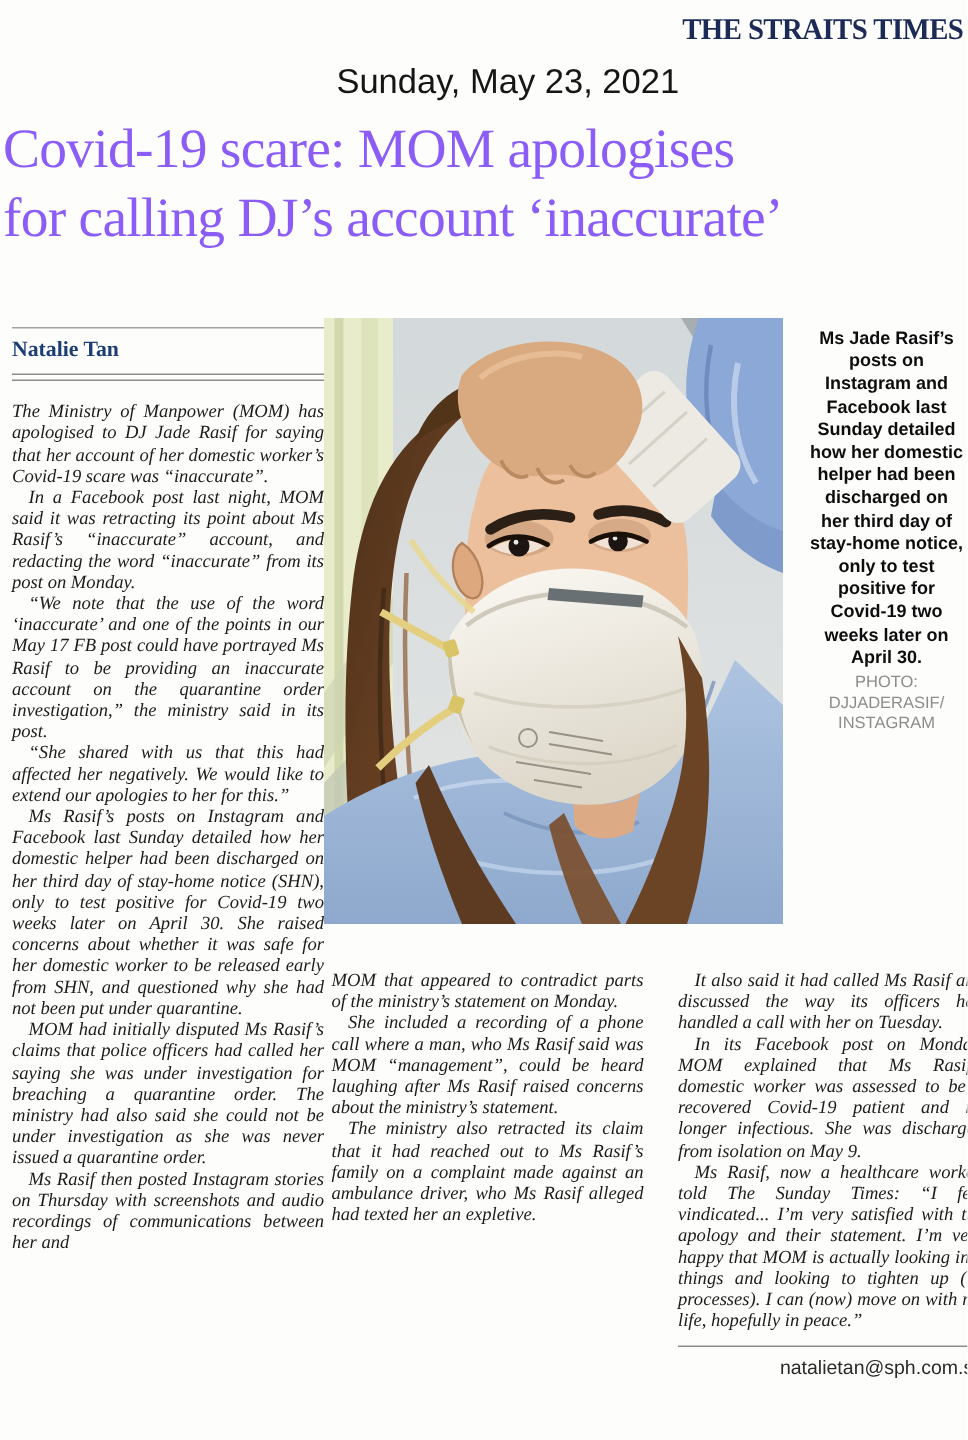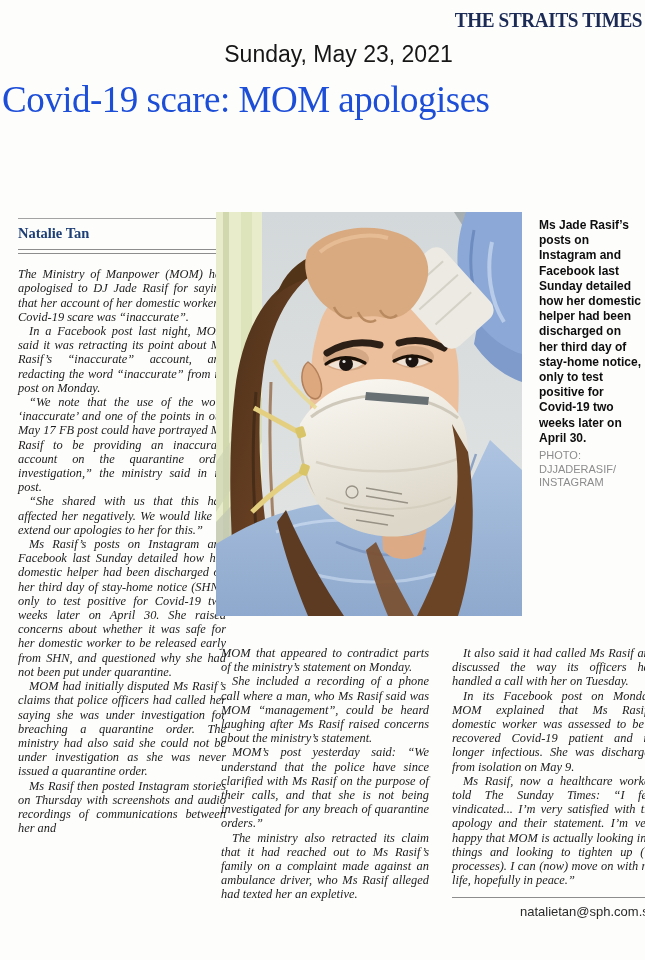--- a/index.html
+++ b/index.html
@@ -12,40 +12,40 @@
     font-family:"Liberation Serif", serif;font-weight:bold;
     font-size:20px;letter-spacing:-0.4px;color:var(--navy,#1c2b56);
     transform:scaleX(0.96);transform-origin:right center;white-space:nowrap;
   }
   .dateline{
     position:absolute;top:41px;left:16px;width:645px;text-align:center;
     font-family:"Liberation Sans", sans-serif;font-size:23px;color:#161616;
   }
   .headline{
     position:absolute;top:77px;left:2px;width:642px;
-    font-size:37px;line-height:46px;letter-spacing:-0.5px;color:#1d4ed8;
+    font-size:37px;line-height:46px;letter-spacing:-0.5px;color:#8b5cf6;
     font-family:"Liberation Serif", serif;
   }
   .col{position:absolute;text-align:justify;font-size:12.4px;line-height:14.2px;}
   .col p.para{margin:0;text-indent:11px;font-style:italic;}
   .col p.para.flush{text-indent:0;}
-  .col-left{left:18px;top:218px;width:208px;}
+  .col-left{left:8px;top:218px;width:208px;}
   .col-mid{left:221px;top:646px;width:208px;}
   .col-right{left:452px;top:646px;width:204px;}
   .rule{border-top:1px solid #a3a3a3;height:0;}
   .byline{
     font-weight:bold;color:var(--byline-navy,#1d3e75);font-size:14.5px;
     padding:7px 0 9px 0;font-family:"Liberation Serif", serif;
   }
   .double-rule{height:3px;border-top:1px solid #8d8d8d;border-bottom:1px solid #8d8d8d;margin-bottom:13px;}
   .photo-wrap{position:absolute;left:216px;top:212px;width:306px;height:404px;}
   .caption{
     position:absolute;left:539px;top:218px;width:104px;
     font-family:"Liberation Sans", sans-serif;font-weight:bold;
-    font-size:12px;line-height:15.2px;color:#0d0d0d;text-align:left;
+    font-size:12px;line-height:15.2px;color:#0d0d0d;text-align:center;
   }
   .credit{
     margin-top:3px;font-weight:normal;color:#8c8c8c;
     font-size:11px;line-height:13.5px;
   }
   .email-rule{border-top:1px solid #8d8d8d;margin-top:10px;}
   .email{
     font-family:"Liberation Sans", sans-serif;font-size:13px;color:#2a2a2a;
     margin-top:7px;text-align:right;
   }
@@ -54,20 +54,21 @@
 <body>
 
 <div class="page">
 
   <div class="masthead">THE STRAITS TIMES</div>
 
   <div class="dateline">Sunday, May 23, 2021</div>
 
   <h1 class="headline" style="margin:0;font-weight:normal;">
     <span style="display:block;">Covid-19 scare: MOM apologises</span>
+    <span style="display:block;">for calling DJ’s account ‘inaccurate’</span>
   </h1>
 
   <div class="col col-left">
     <div class="rule"></div>
     <div class="byline">Natalie Tan</div>
     <div class="double-rule"></div>
     <div>
         <p class="para flush">The Ministry of Manpower (MOM) has apologised to DJ Jade Rasif for saying that her account of her domestic worker’s Covid-19 scare was “inaccurate”.</p>
         <p class="para">In a Facebook post last night, MOM said it was retracting its point about Ms Rasif’s “inaccurate” account, and redacting the word “inaccurate” from its post on Monday.</p>
         <p class="para">“We note that the use of the word ‘inaccurate’ and one of the points in our May 17 FB post could have portrayed Ms Rasif to be providing an inaccurate account on the quarantine order investigation,” the ministry said in its post.</p>
@@ -186,21 +187,20 @@
 
   <div class="caption">
     <span>Ms Jade Rasif’s posts on Instagram and Facebook last Sunday detailed how her domestic helper had been discharged on her third day of stay-home notice, only to test positive for Covid-19 two weeks later on April 30.</span>
     <div class="credit">PHOTO: DJJADERASIF/ INSTAGRAM</div>
   </div>
 
   <div class="col col-mid">
     <div>
         <p class="para flush">MOM that appeared to contradict parts of the ministry’s statement on Monday.</p>
         <p class="para">She included a recording of a phone call where a man, who Ms Rasif said was MOM “management”, could be heard laughing after Ms Rasif raised concerns about the ministry’s statement.</p>
-        <p class="para">MOM’s post yesterday said: “We understand that the police have since clarified with Ms Rasif on the purpose of their calls, and that she is not being investigated for any breach of quarantine orders.”</p>
         <p class="para">The ministry also retracted its claim that it had reached out to Ms Rasif’s family on a complaint made against an ambulance driver, who Ms Rasif alleged had texted her an expletive.</p>
       </div>
   </div>
 
   <div class="col col-right">
     <div>
         <p class="para">It also said it had called Ms Rasif and discussed the way its officers had handled a call with her on Tuesday.</p>
         <p class="para">In its Facebook post on Monday, MOM explained that Ms Rasif’s domestic worker was assessed to be a recovered Covid-19 patient and no longer infectious. She was discharged from isolation on May 9.</p>
         <p class="para">Ms Rasif, now a healthcare worker, told The Sunday Times: “I feel vindicated... I’m very satisfied with the apology and their statement. I’m very happy that MOM is actually looking into things and looking to tighten up (its processes). I can (now) move on with my life, hopefully in peace.”</p>
       </div>

